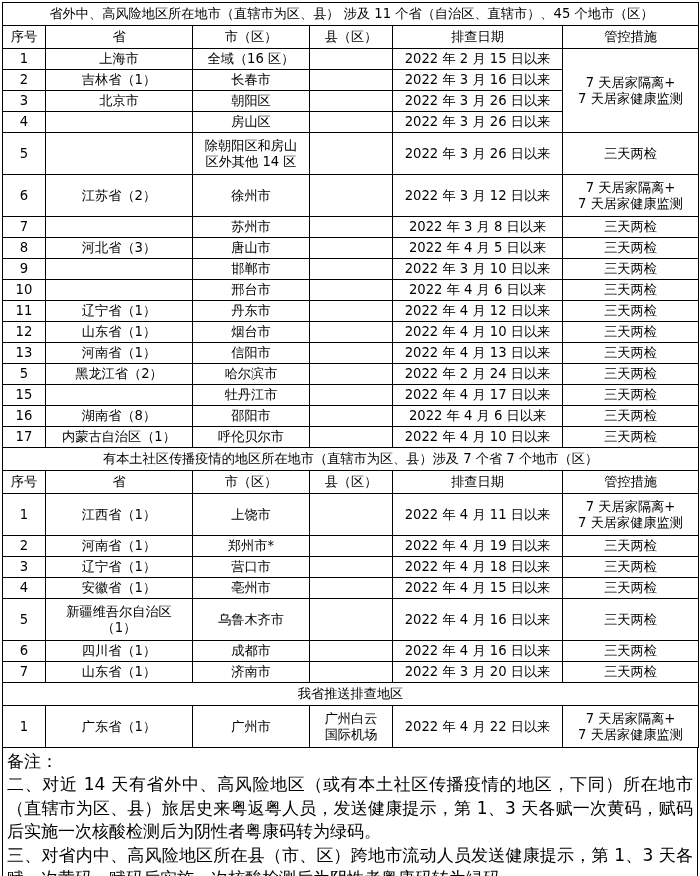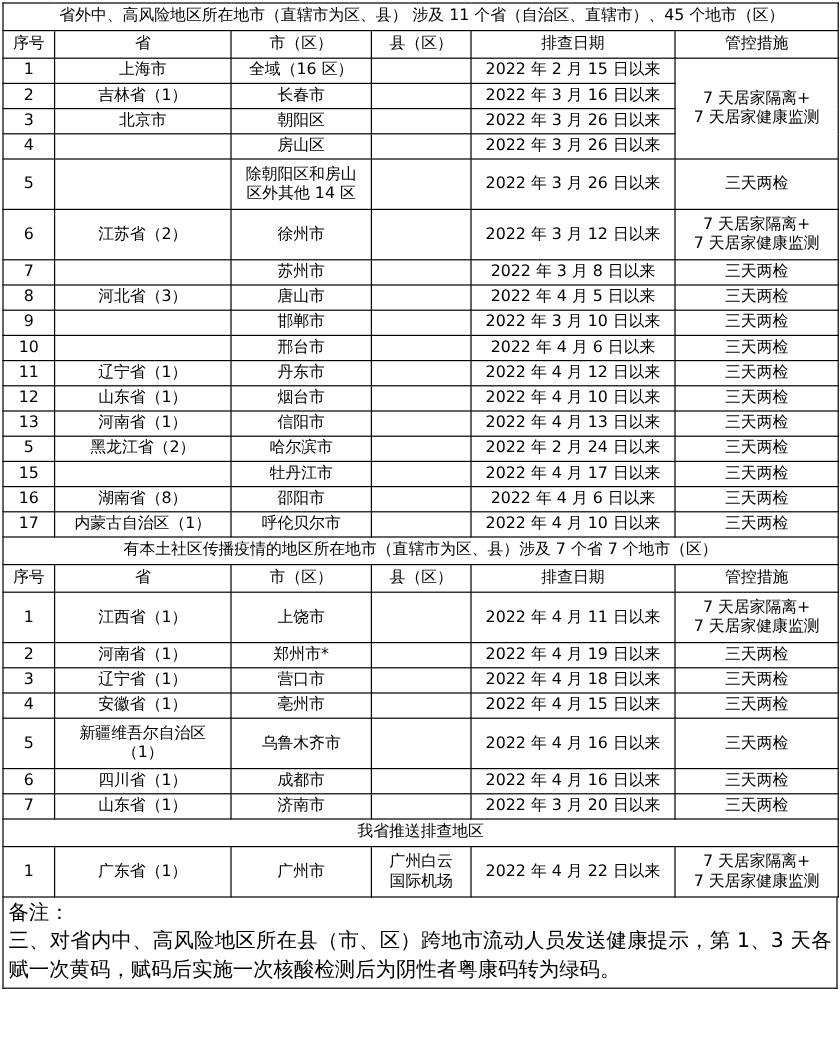--- a/index.html
+++ b/index.html
@@ -332,16 +332,17 @@
         <td>广州市</td>
         <td class="small-wrap">广州白云<br>国际机场</td>
         <td>2022 年 4 月 22 日以来</td>
         <td class="measure-multi">7 天居家隔离+<br>7 天居家健康监测</td>
       </tr>
     </tbody>
   </table>
 
   <div class="notes">
     <p>备注：</p>
+    <p>二、对近 14 天有省外中、高风险地区（或有本土社区传播疫情的地区，下同）所在地市（直辖市为区、县）旅居史来粤返粤人员，发送健康提示，第 1、3 天各赋一次黄码，赋码后实施一次核酸检测后为阴性者粤康码转为绿码。</p>
     <p>三、对省内中、高风险地区所在县（市、区）跨地市流动人员发送健康提示，第 1、3 天各赋一次黄码，赋码后实施一次核酸检测后为阴性者粤康码转为绿码。</p>
   </div>
 
 </div>
 
 </body></html>

